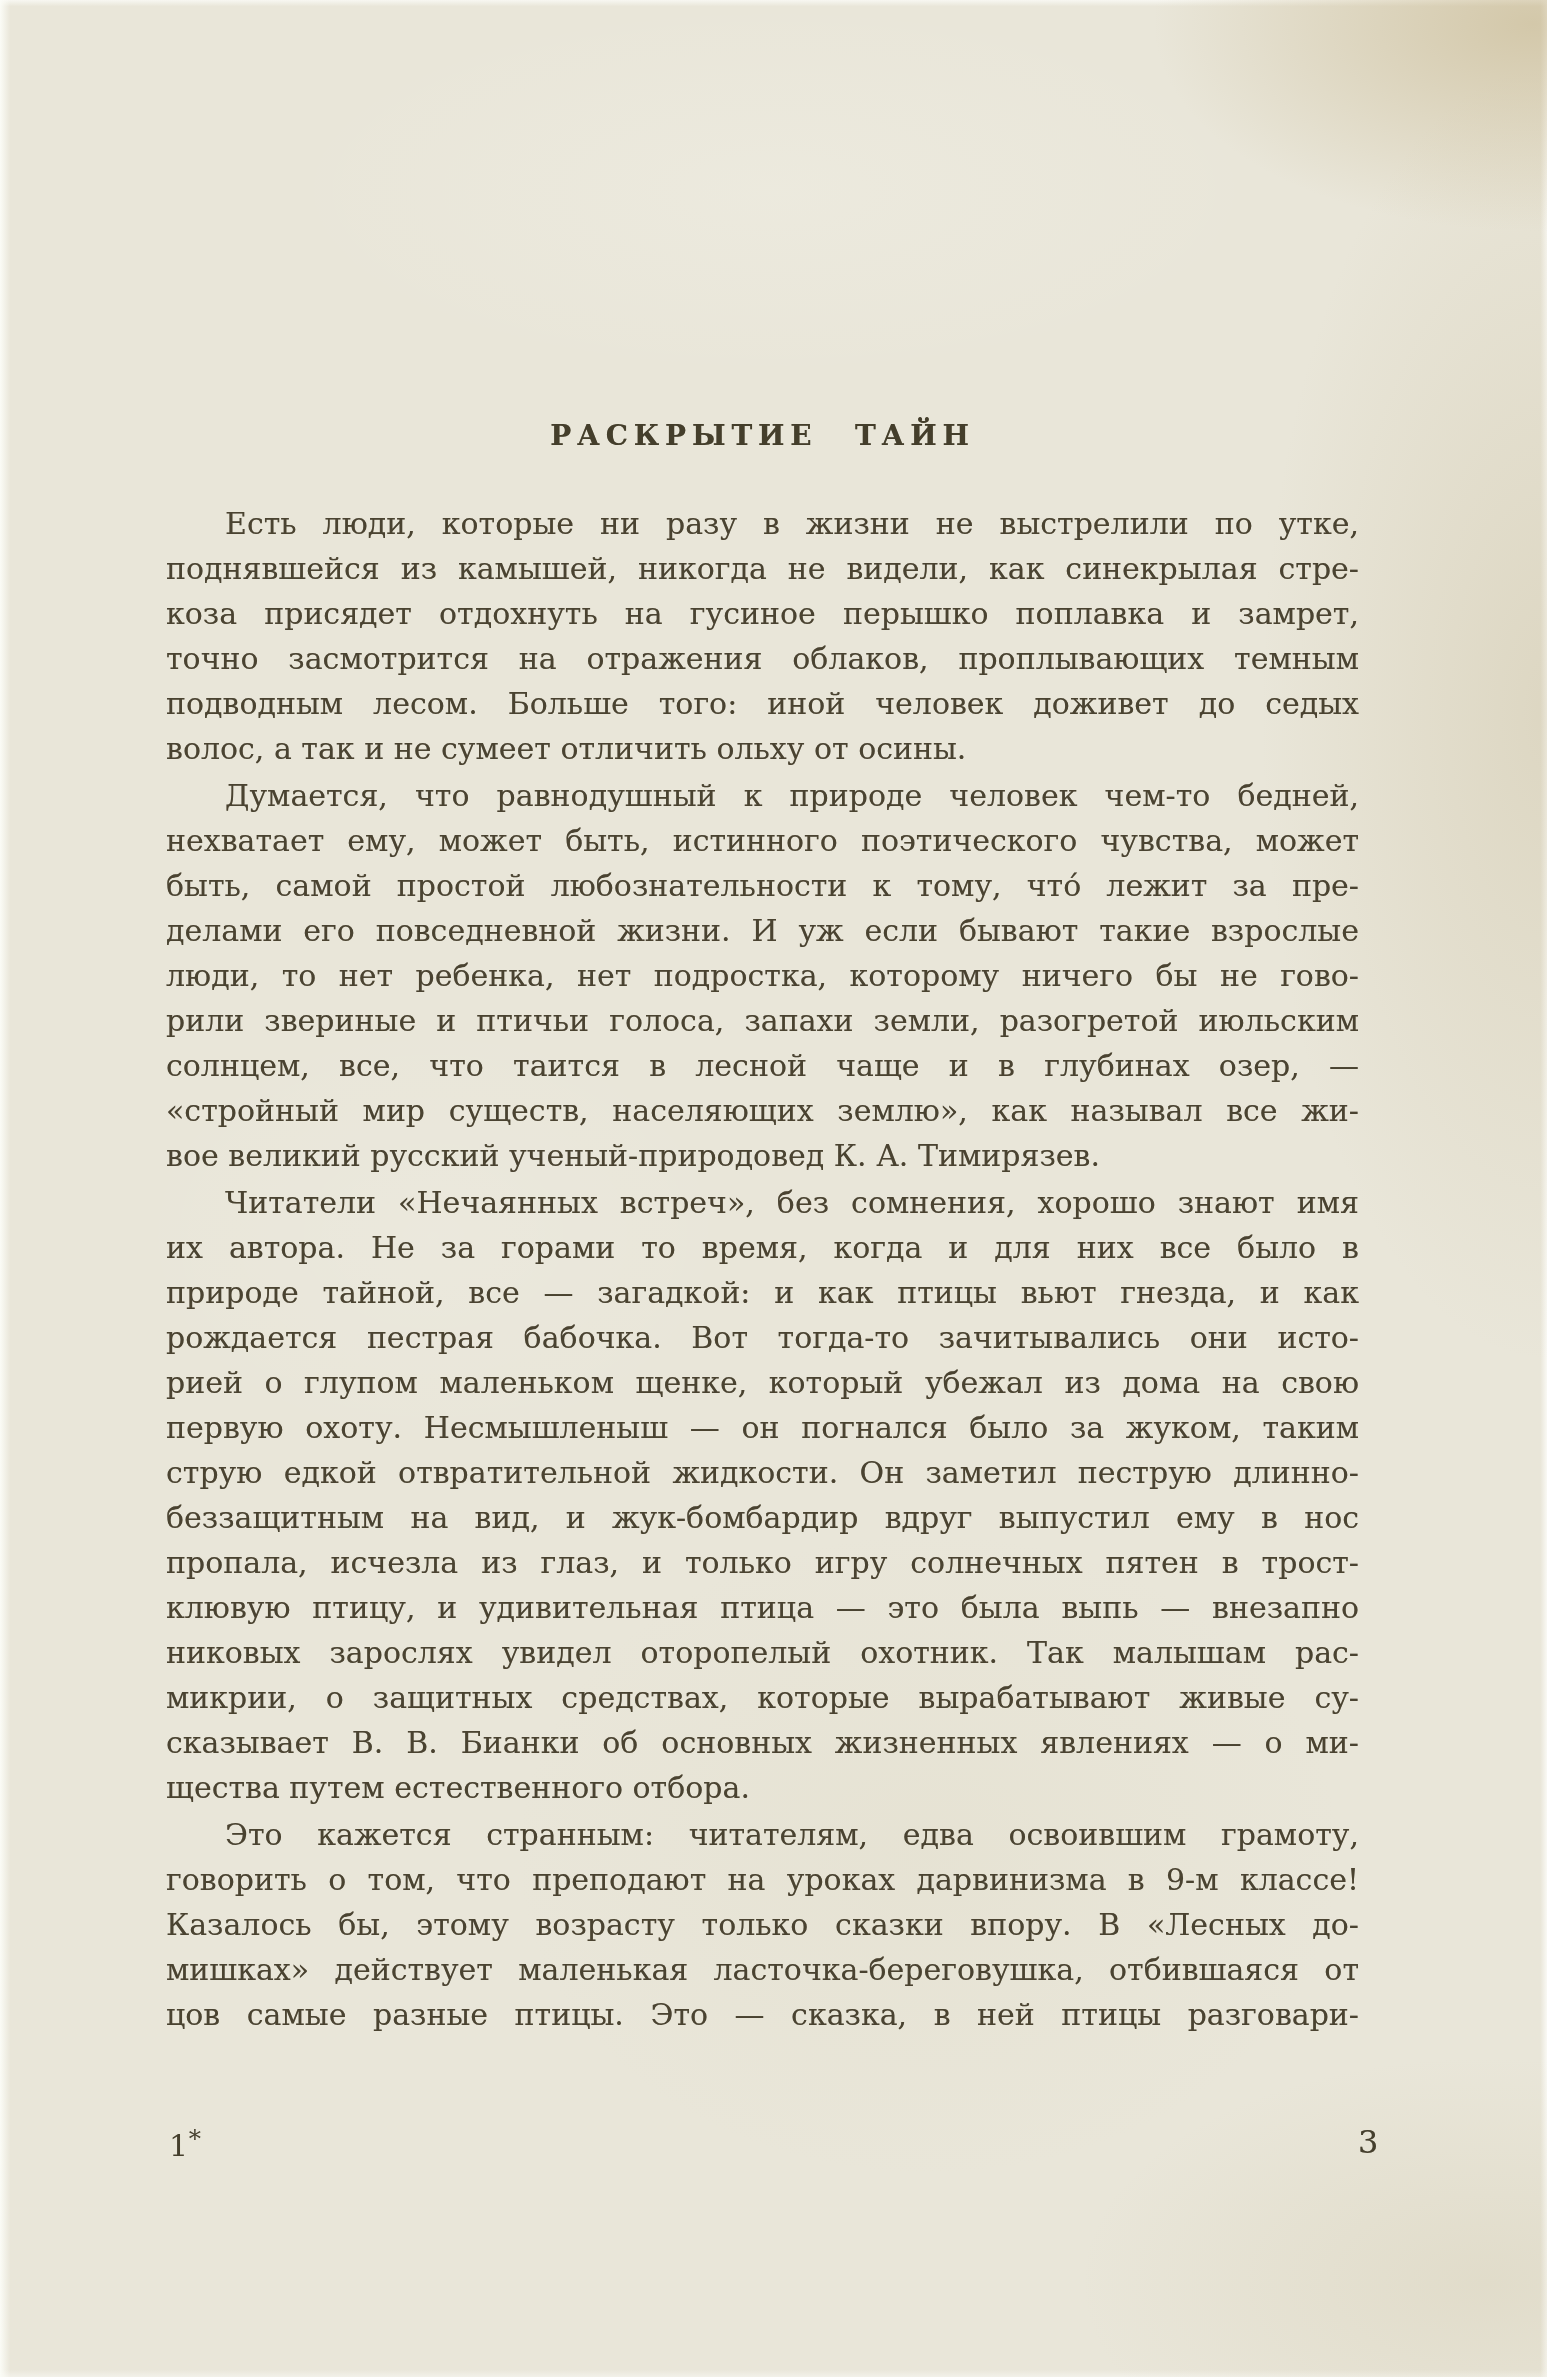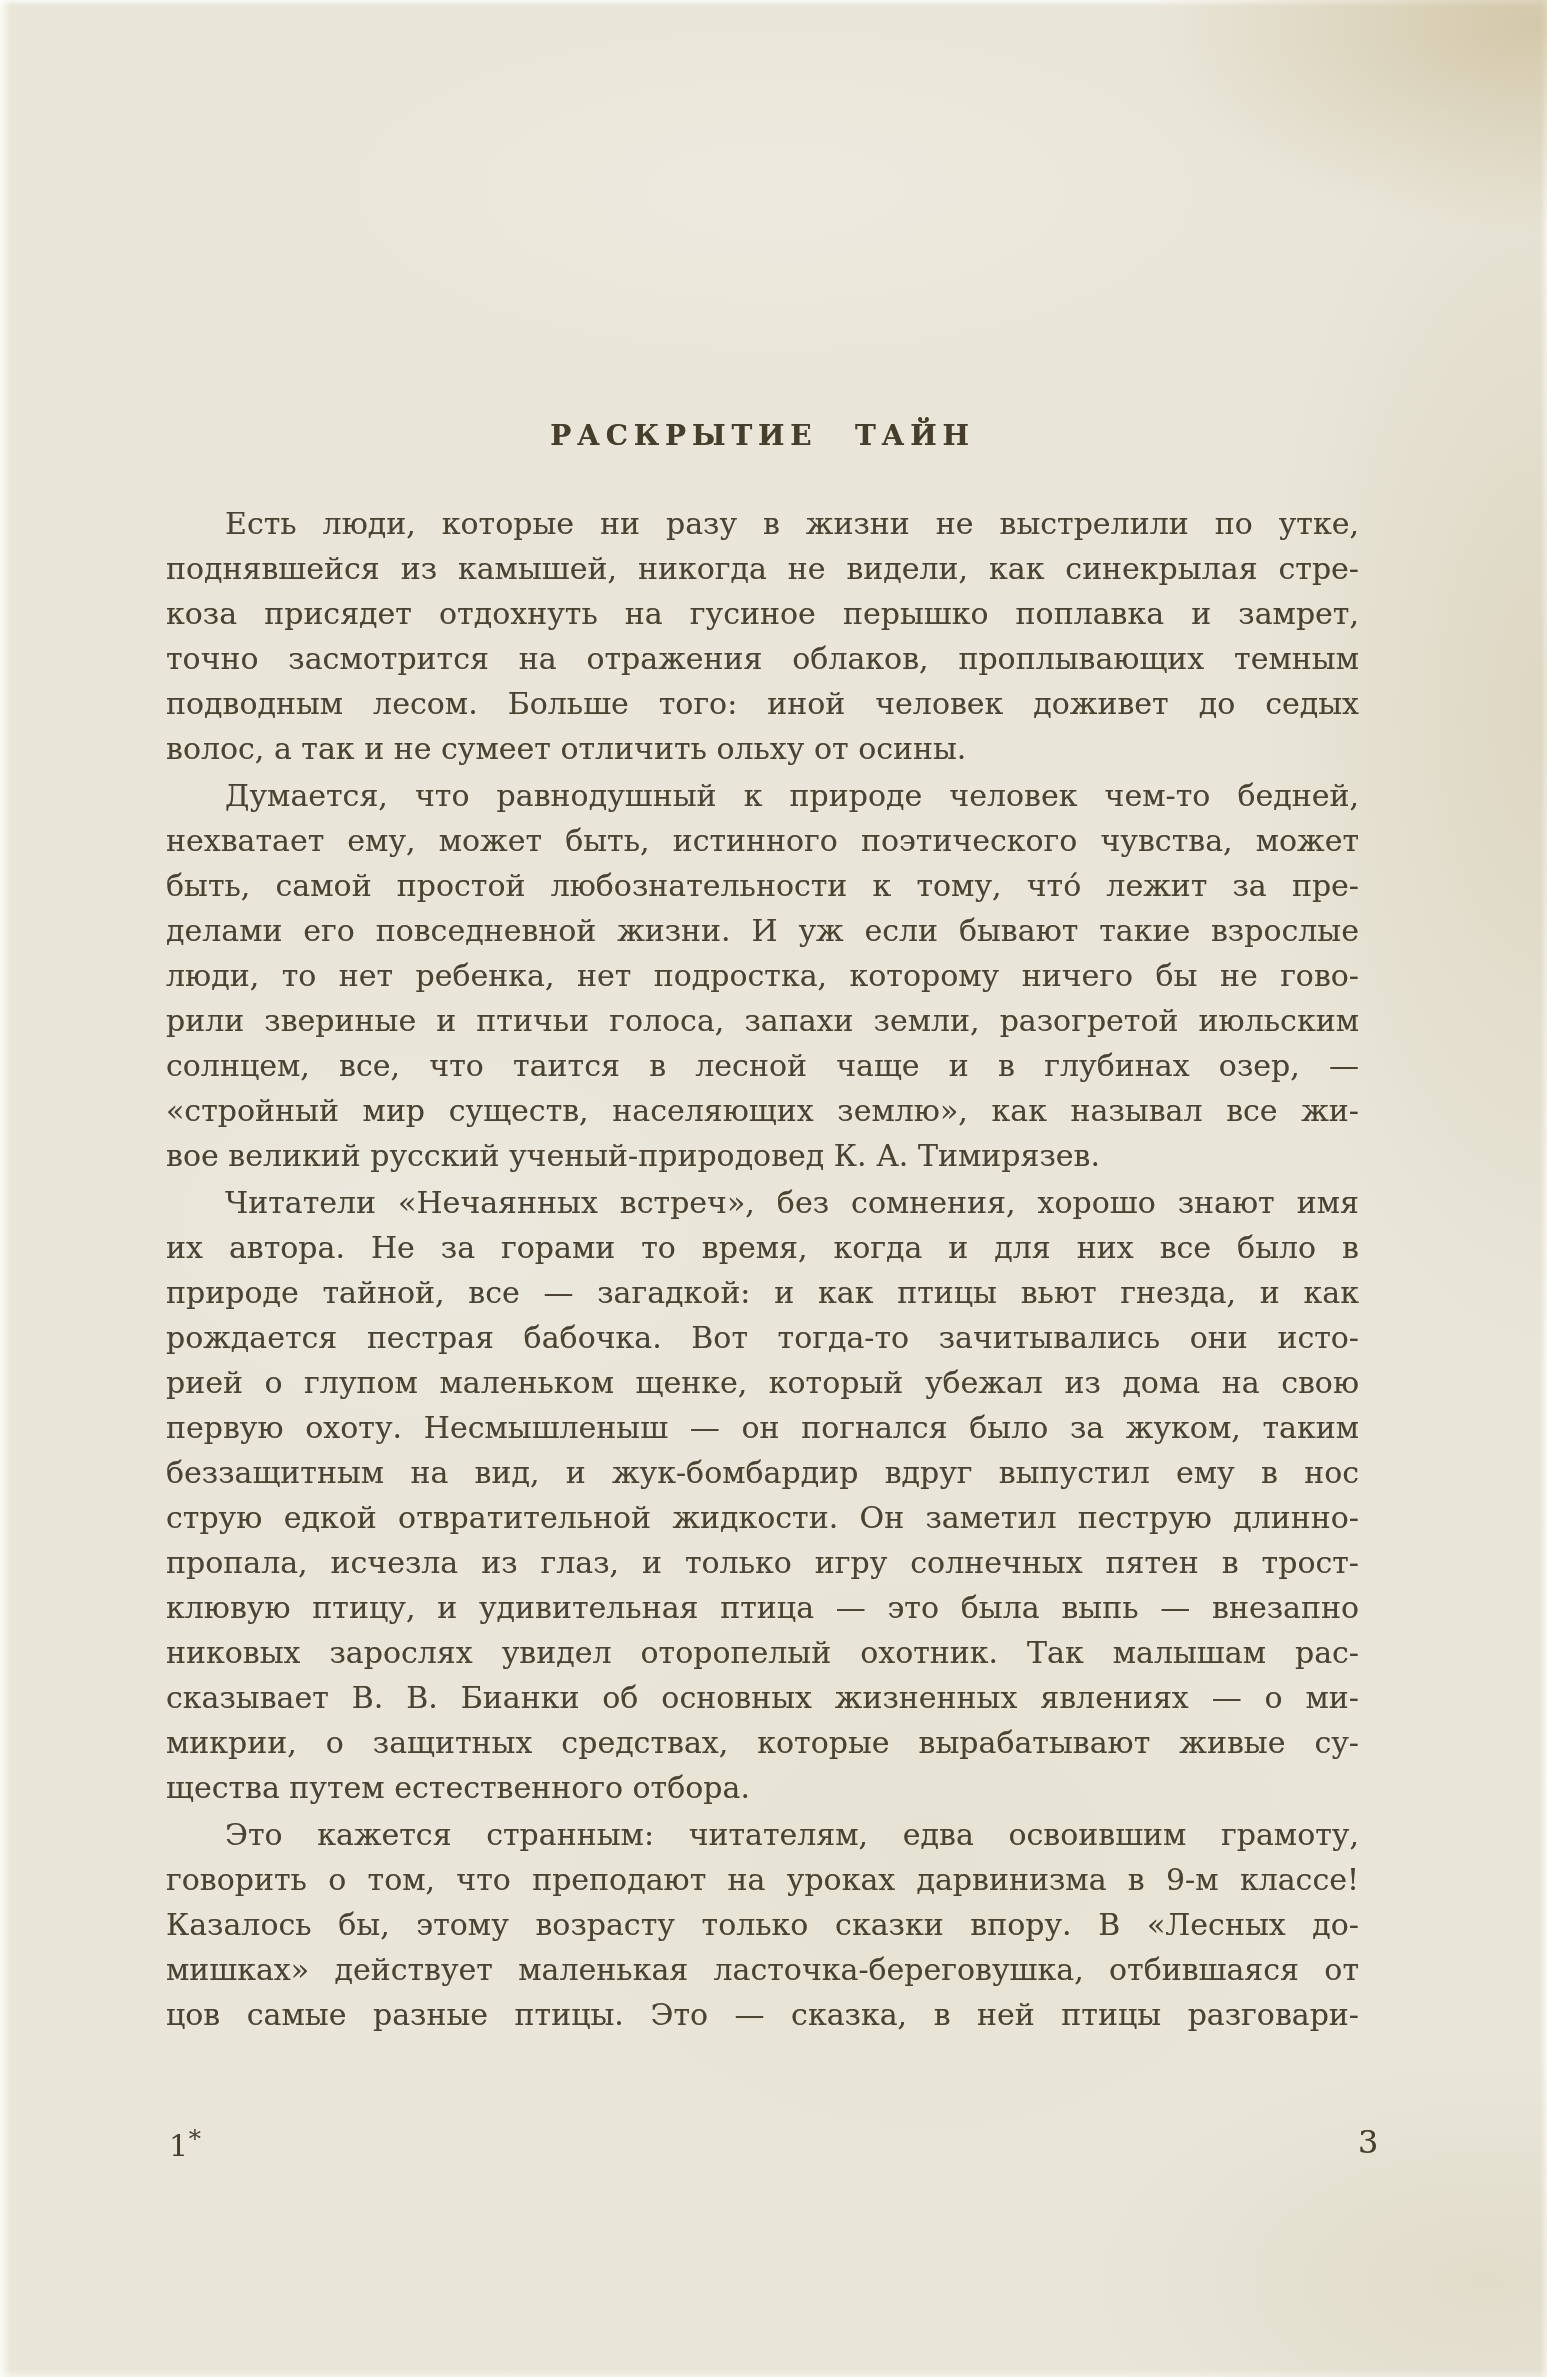--- a/index.html
+++ b/index.html
@@ -119,27 +119,27 @@
         <div class="line">«стройный мир существ, населяющих землю», как называл все жи-</div>
         <div class="line last">вое великий русский ученый-природовед К. А. Тимирязев.</div>
       </div>
       <div class="paragraph">
         <div class="line first">Читатели «Нечаянных встреч», без сомнения, хорошо знают имя</div>
         <div class="line">их автора. Не за горами то время, когда и для них все было в</div>
         <div class="line">природе тайной, все — загадкой: и как птицы вьют гнезда, и как</div>
         <div class="line">рождается пестрая бабочка. Вот тогда-то зачитывались они исто-</div>
         <div class="line">рией о глупом маленьком щенке, который убежал из дома на свою</div>
         <div class="line">первую охоту. Несмышленыш — он погнался было за жуком, таким</div>
+        <div class="line">струю едкой отвратительной жидкости. Он заметил пеструю длинно-</div>
         <div class="line">беззащитным на вид, и жук-бомбардир вдруг выпустил ему в нос</div>
-        <div class="line">струю едкой отвратительной жидкости. Он заметил пеструю длинно-</div>
         <div class="line">пропала, исчезла из глаз, и только игру солнечных пятен в трост-</div>
         <div class="line">клювую птицу, и удивительная птица — это была выпь — внезапно</div>
         <div class="line">никовых зарослях увидел оторопелый охотник. Так малышам рас-</div>
+        <div class="line">микрии, о защитных средствах, которые вырабатывают живые су-</div>
         <div class="line">сказывает В. В. Бианки об основных жизненных явлениях — о ми-</div>
-        <div class="line">микрии, о защитных средствах, которые вырабатывают живые су-</div>
         <div class="line last">щества путем естественного отбора.</div>
       </div>
       <div class="paragraph">
         <div class="line first">Это кажется странным: читателям, едва освоившим грамоту,</div>
         <div class="line">говорить о том, что преподают на уроках дарвинизма в 9-м классе!</div>
         <div class="line">Казалось бы, этому возрасту только сказки впору. В «Лесных до-</div>
         <div class="line">мишках» действует маленькая ласточка-береговушка, отбившаяся от</div>
         <div class="line">цов самые разные птицы. Это — сказка, в ней птицы разговари-</div>
       </div>
     </div>

